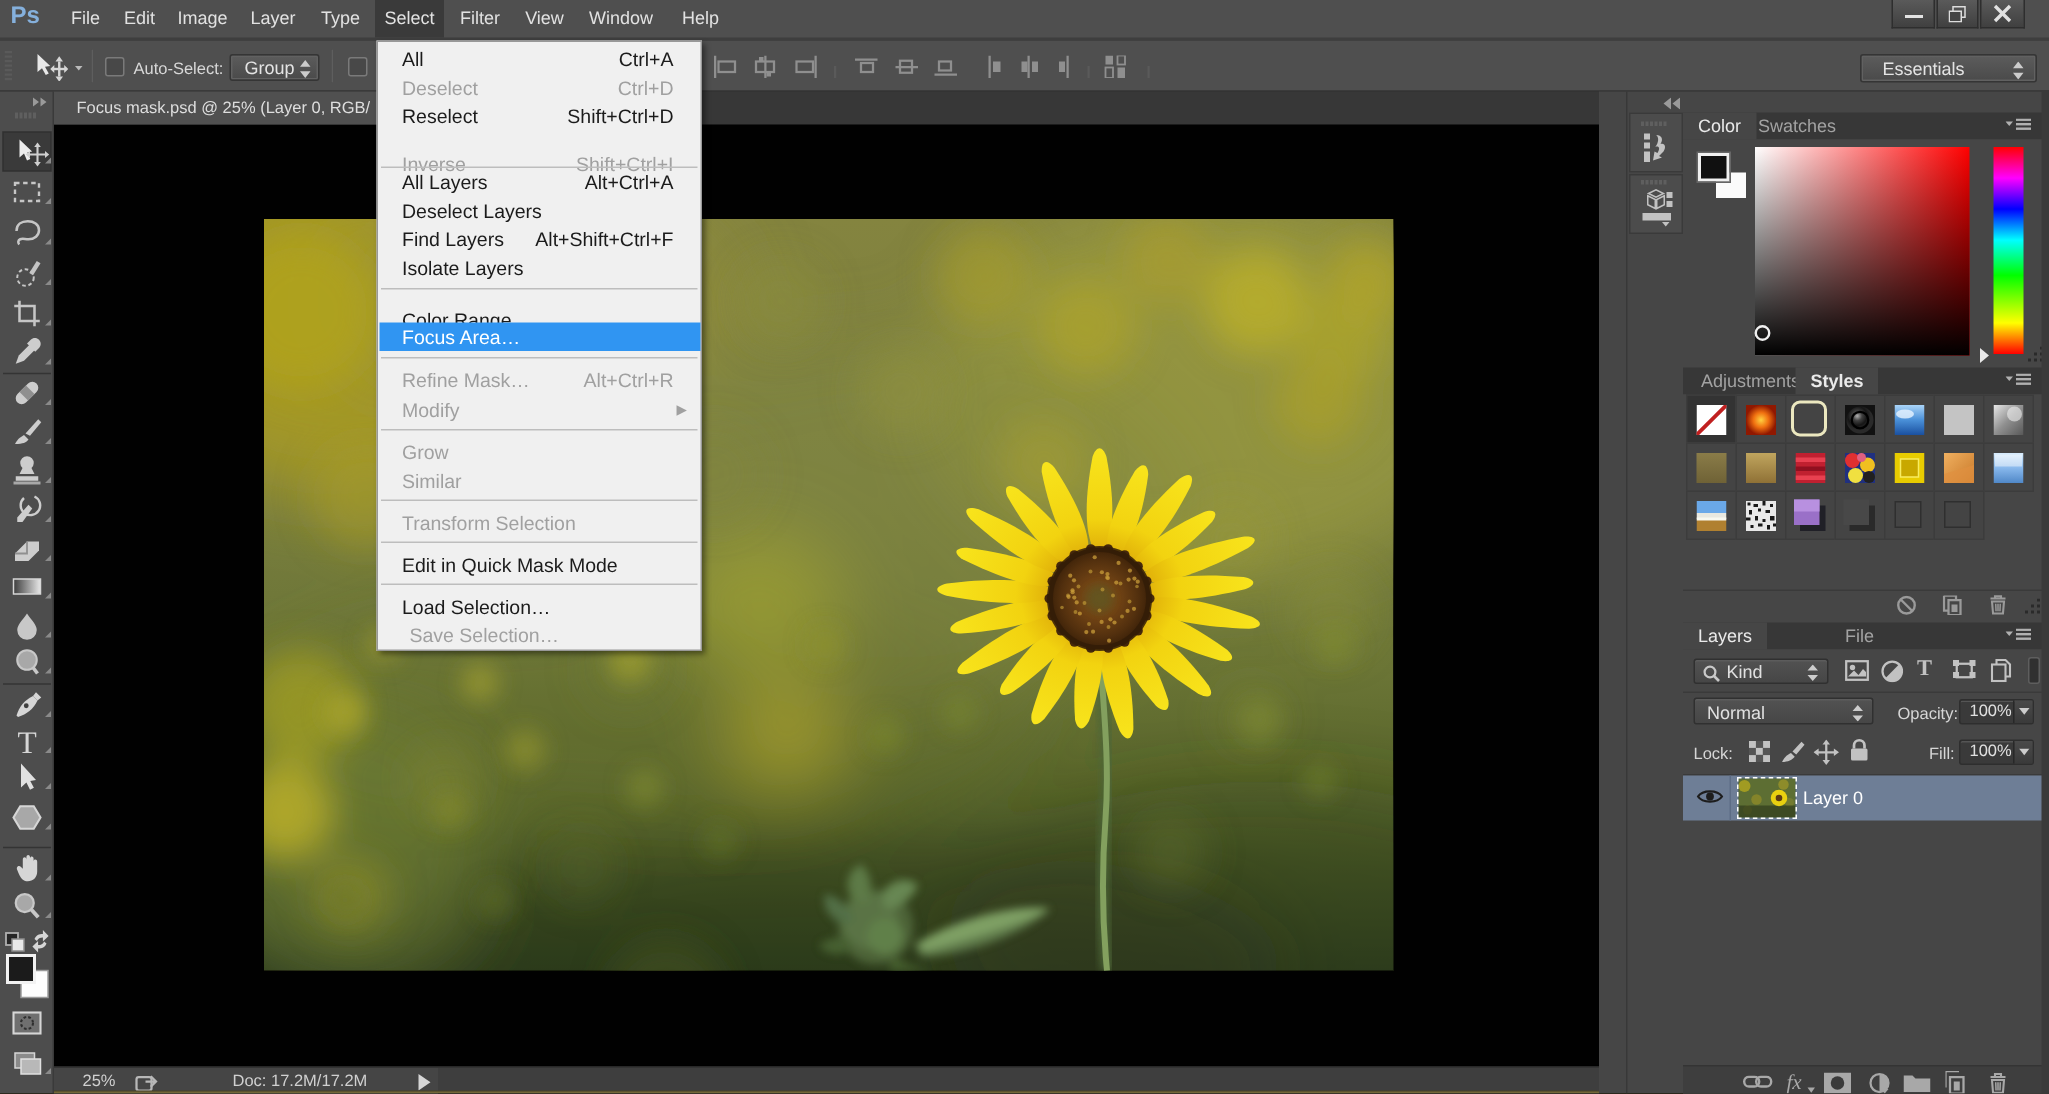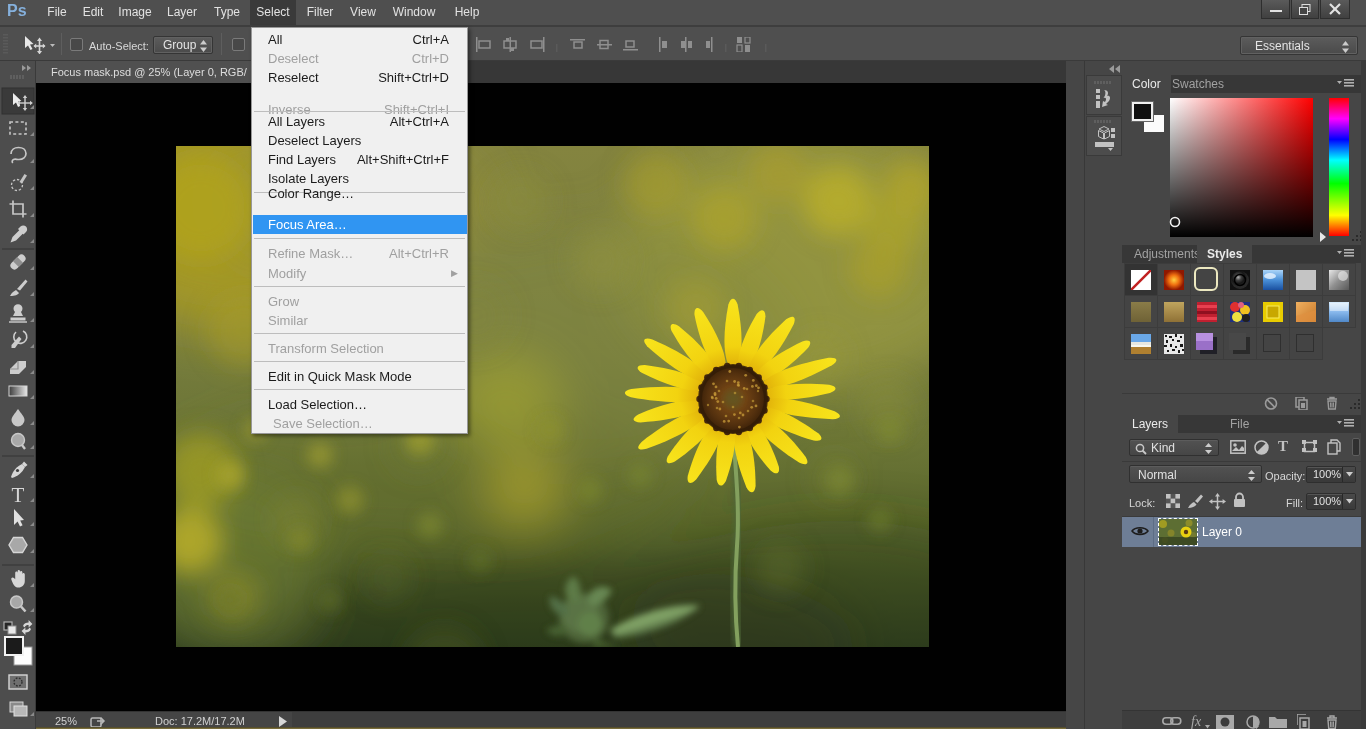--- a/index.html
+++ b/index.html
@@ -898,21 +898,21 @@
       <svg style="position:absolute;left:132px;top:7px;" width="15" height="15">
           <circle cx="7.5" cy="7.5" r="6.5" fill="none" stroke="#c2c2c2" stroke-width="1.5"></circle>
           <path d="M7.5 1 A6.5 6.5 0 0 1 7.5 14 Z" fill="#c2c2c2" transform="rotate(45 7.5 7.5)"></path>
         </svg>
       <text><div style="position:absolute;left:156px;top:5px;color:#c2c2c2;font-size:15px;font-weight:bold;font-family:'Liberation Serif',serif;">T</div>
       <svg style="position:absolute;left:180px;top:7px;" width="16" height="15"><rect x="2.5" y="2.5" width="10" height="9" fill="none" stroke="#c2c2c2" stroke-width="1.5"></rect><g fill="#c2c2c2"><rect x="0" y="0" width="4" height="4"></rect><rect x="11" y="0" width="4" height="4"></rect><rect x="0" y="8" width="4" height="4"></rect><rect x="11" y="8" width="4" height="4"></rect></g></svg>
       <svg style="position:absolute;left:205px;top:6px;" width="15" height="16"><rect x="1" y="4" width="9" height="11" fill="none" stroke="#c2c2c2" stroke-width="1.4"></rect><path d="M4 4 L4 1 L10 1 L13 4 L13 12 L10 12" fill="none" stroke="#c2c2c2" stroke-width="1.4"></path></svg>
       <div style="position:absolute;left:230px;top:5px;width:8px;height:18px;background:#303030;border-radius:2px;border:1px solid #5e5e5e;"></div>
       <div style="position:absolute;left:0;top:28px;width:244px;height:1px;background:#3a3a3a;"></div>
       
-      <div class="combo" style="left:7px;top:32px;width:133px;height:18px;">
+      <div class="combo" style="left:7px;top:32px;width:120px;height:18px;">
         <span style="position:absolute;left:8px;top:2px;">Normal</span>
         <svg style="position:absolute;right:5px;top:4px;" width="9" height="11"><path d="M4.5 0 L1 4 L8 4 Z M4.5 11 L1 7 L8 7 Z" fill="#ccc"></path></svg>
       </div>
       <span class="ltext" style="left:143px;top:37px;">Opacity:</span>
       <div class="valbox" style="left:184px;top:33px;width:50px;height:17px;">
         <span style="position:absolute;left:6px;top:1px;">100%</span>
         <div style="position:absolute;right:0;top:0;width:13px;height:15px;background:linear-gradient(#4a4a4a,#3a3a3a);border-left:1px solid #282828;">
               <svg style="position:absolute;left:3px;top:5px;" width="8" height="5"><path d="M0 0 L7 0 L3.5 4.5 Z" fill="#ccc"></path></svg>
             </div>
       </div>
@@ -965,21 +965,21 @@
     <div class="ditem" style="top:2px;">All<span class="sc">Ctrl+A</span></div>
     <div class="ditem dis" style="top:21px;">Deselect<span class="sc">Ctrl+D</span></div>
     <div class="ditem" style="top:40px;">Reselect<span class="sc">Shift+Ctrl+D</span></div>
     <div class="ditem dis" style="top:59px;margin-top:13px;">Inverse<span class="sc">Shift+Ctrl+I</span></div>
     <div class="dsep" style="top:83px;"></div>
     <div class="ditem" style="top:84px;">All Layers<span class="sc">Alt+Ctrl+A</span></div>
     <div class="ditem" style="top:103px;">Deselect Layers</div>
     <div class="ditem" style="top:122px;">Find Layers<span class="sc">Alt+Shift+Ctrl+F</span></div>
     <div class="ditem" style="top:141px;">Isolate Layers</div>
     <div class="dsep" style="top:164px;"></div>
-    <div class="ditem" style="top:156px;">Color Range…</div>
+    <div class="ditem" style="top:176px;">Color Range…</div>
     <div id="dhl">Focus Area…</div>
     <div class="dsep" style="top:210px;"></div>
     <div class="ditem dis" style="top:216px;">Refine Mask…<span class="sc">Alt+Ctrl+R</span></div>
     <div class="ditem dis" style="top:236px;">Modify<span style="position:absolute;right:8px;top:0;font-size:9px;">▶</span></div>
     <div class="dsep" style="top:258px;"></div>
     <div class="ditem dis" style="top:264px;">Grow</div>
     <div class="ditem dis" style="top:283px;">Similar</div>
     <div class="dsep" style="top:305px;"></div>
     <div class="ditem dis" style="top:311px;">Transform Selection</div>
     <div class="dsep" style="top:333px;"></div>

